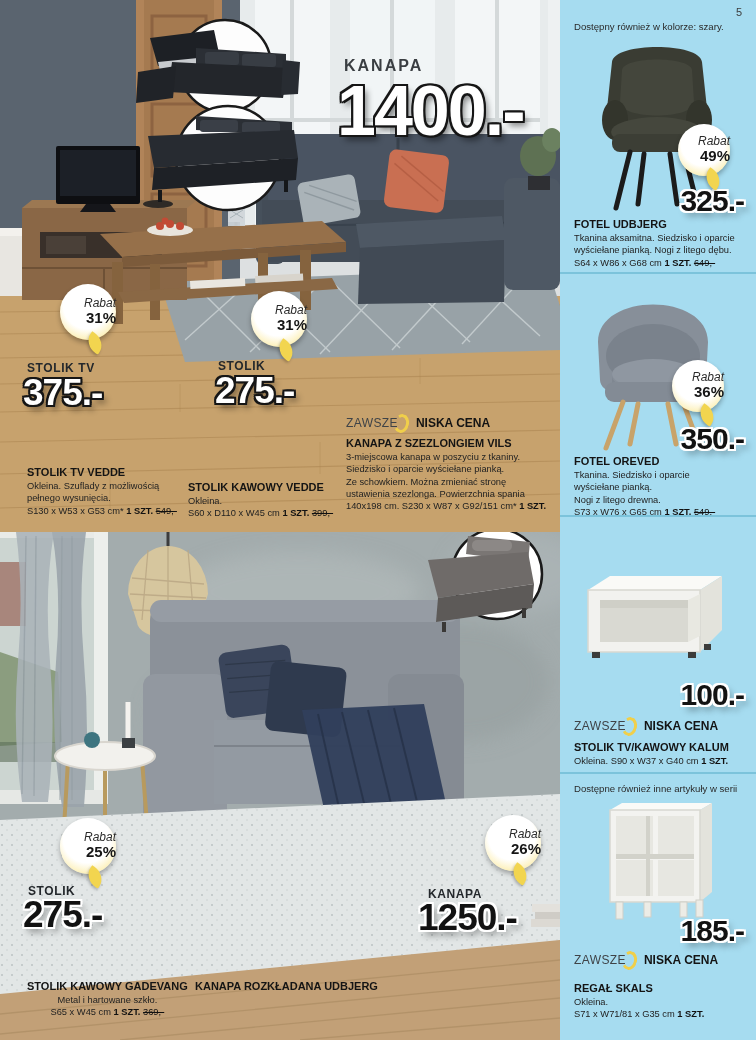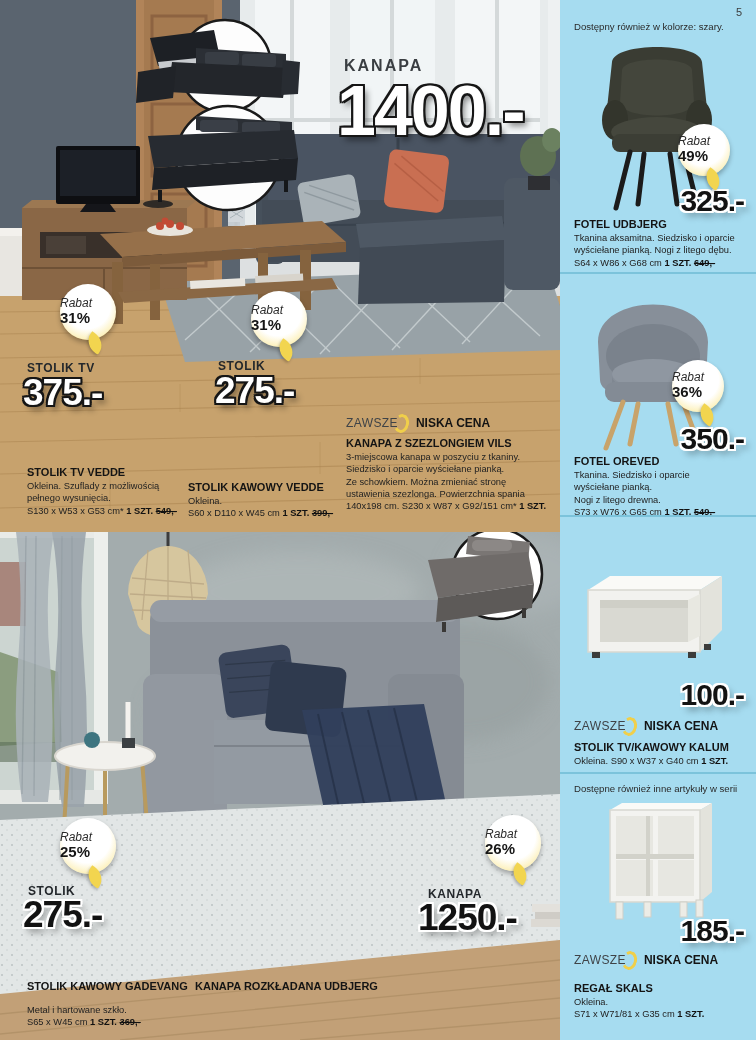--- a/index.html
+++ b/index.html
@@ -36,29 +36,29 @@
     color:#121212;
     text-shadow:-2px -2px 0 #fff,0 -2px 0 #fff,2px -2px 0 #fff,
                 -2px 0 0 #fff,2px 0 0 #fff,-2px 2px 0 #fff,
                 0 2px 0 #fff,2px 2px 0 #fff,4px 5px 7px rgba(0,0,0,.4);
   }
   .cat-label { position:absolute; font-weight:700; font-size:12px; letter-spacing:.6px; color:#24282c; white-space:nowrap; }
   .hero-label { font-size:16px; letter-spacing:2px; color:#3a3e42; }
   .prod-title { font-weight:700; font-size:11px; color:#141414; white-space:nowrap; }
   .small { font-size:9.3px; line-height:1.32; color:#222; }
   .small b { font-weight:700; color:#111; }
-  .small s { font-weight:700; text-decoration:line-through; color:#111; }
+  .small s { font-weight:400; text-decoration:line-through; color:#111; }
   .txtblock { position:absolute; }
 
   
   .rabat {
     position:absolute; width:56px; height:56px; border-radius:50%;
     background:radial-gradient(circle at 48% 38%, #ffffff 52%, #fdf3c6 72%, #f3dd7b 94%, #eccf55 100%);
     box-shadow:0 3px 5px rgba(0,0,0,.3);
-    display:flex; flex-direction:column; align-items:flex-start; justify-content:center;
+    display:flex; flex-direction:column; align-items:flex-end; justify-content:center;
     z-index:5; text-align:center;
   }
   .rabat .word { font-style:italic; font-size:12px; color:#2b2b2b; line-height:1; }
   .rabat .pct { font-weight:700; font-size:15px; color:#161616; line-height:1.15; }
   .rabat .tail {
     position:absolute; bottom:-11px; left:26px; width:18px; height:16px;
     background:#f2d54f; border-radius:0 85% 10% 85%;
     transform:rotate(35deg); box-shadow:0 2px 3px rgba(0,0,0,.25);
   }
   .rabat-sm { width:52px; height:52px; }
@@ -456,21 +456,21 @@
         <span class="tail"></span>
       </div>
 
       <div class="cat-label" style="left:28px; top:352px;">STOLIK</div>
       <div class="price price-lg outline-light" style="left:23px; top:364px;">275.-</div>
       <div class="cat-label" style="left:428px; top:355px;">KANAPA</div>
       <div class="price price-lg outline-light" style="left:418px; top:367px;">1250.-</div>
 
       <div class="txtblock" style="left:27px; top:448px;">
         <div class="prod-title">STOLIK KAWOWY GADEVANG</div>
-        <div class="small" style="margin-top:12px;">
+        <div class="small" style="margin-top:2px;text-align:center;">
           <span>Metal i hartowane szkło.</span><br>
           <span>S65 x W45 cm</span> <b>1 SZT.</b> <s>369,-</s>
         </div>
       </div>
 
       <div class="txtblock" style="left:195px; top:448px; width:360px;">
         <div class="prod-title">KANAPA ROZKŁADANA UDBJERG</div>
       </div>
     </div>
   </div>

